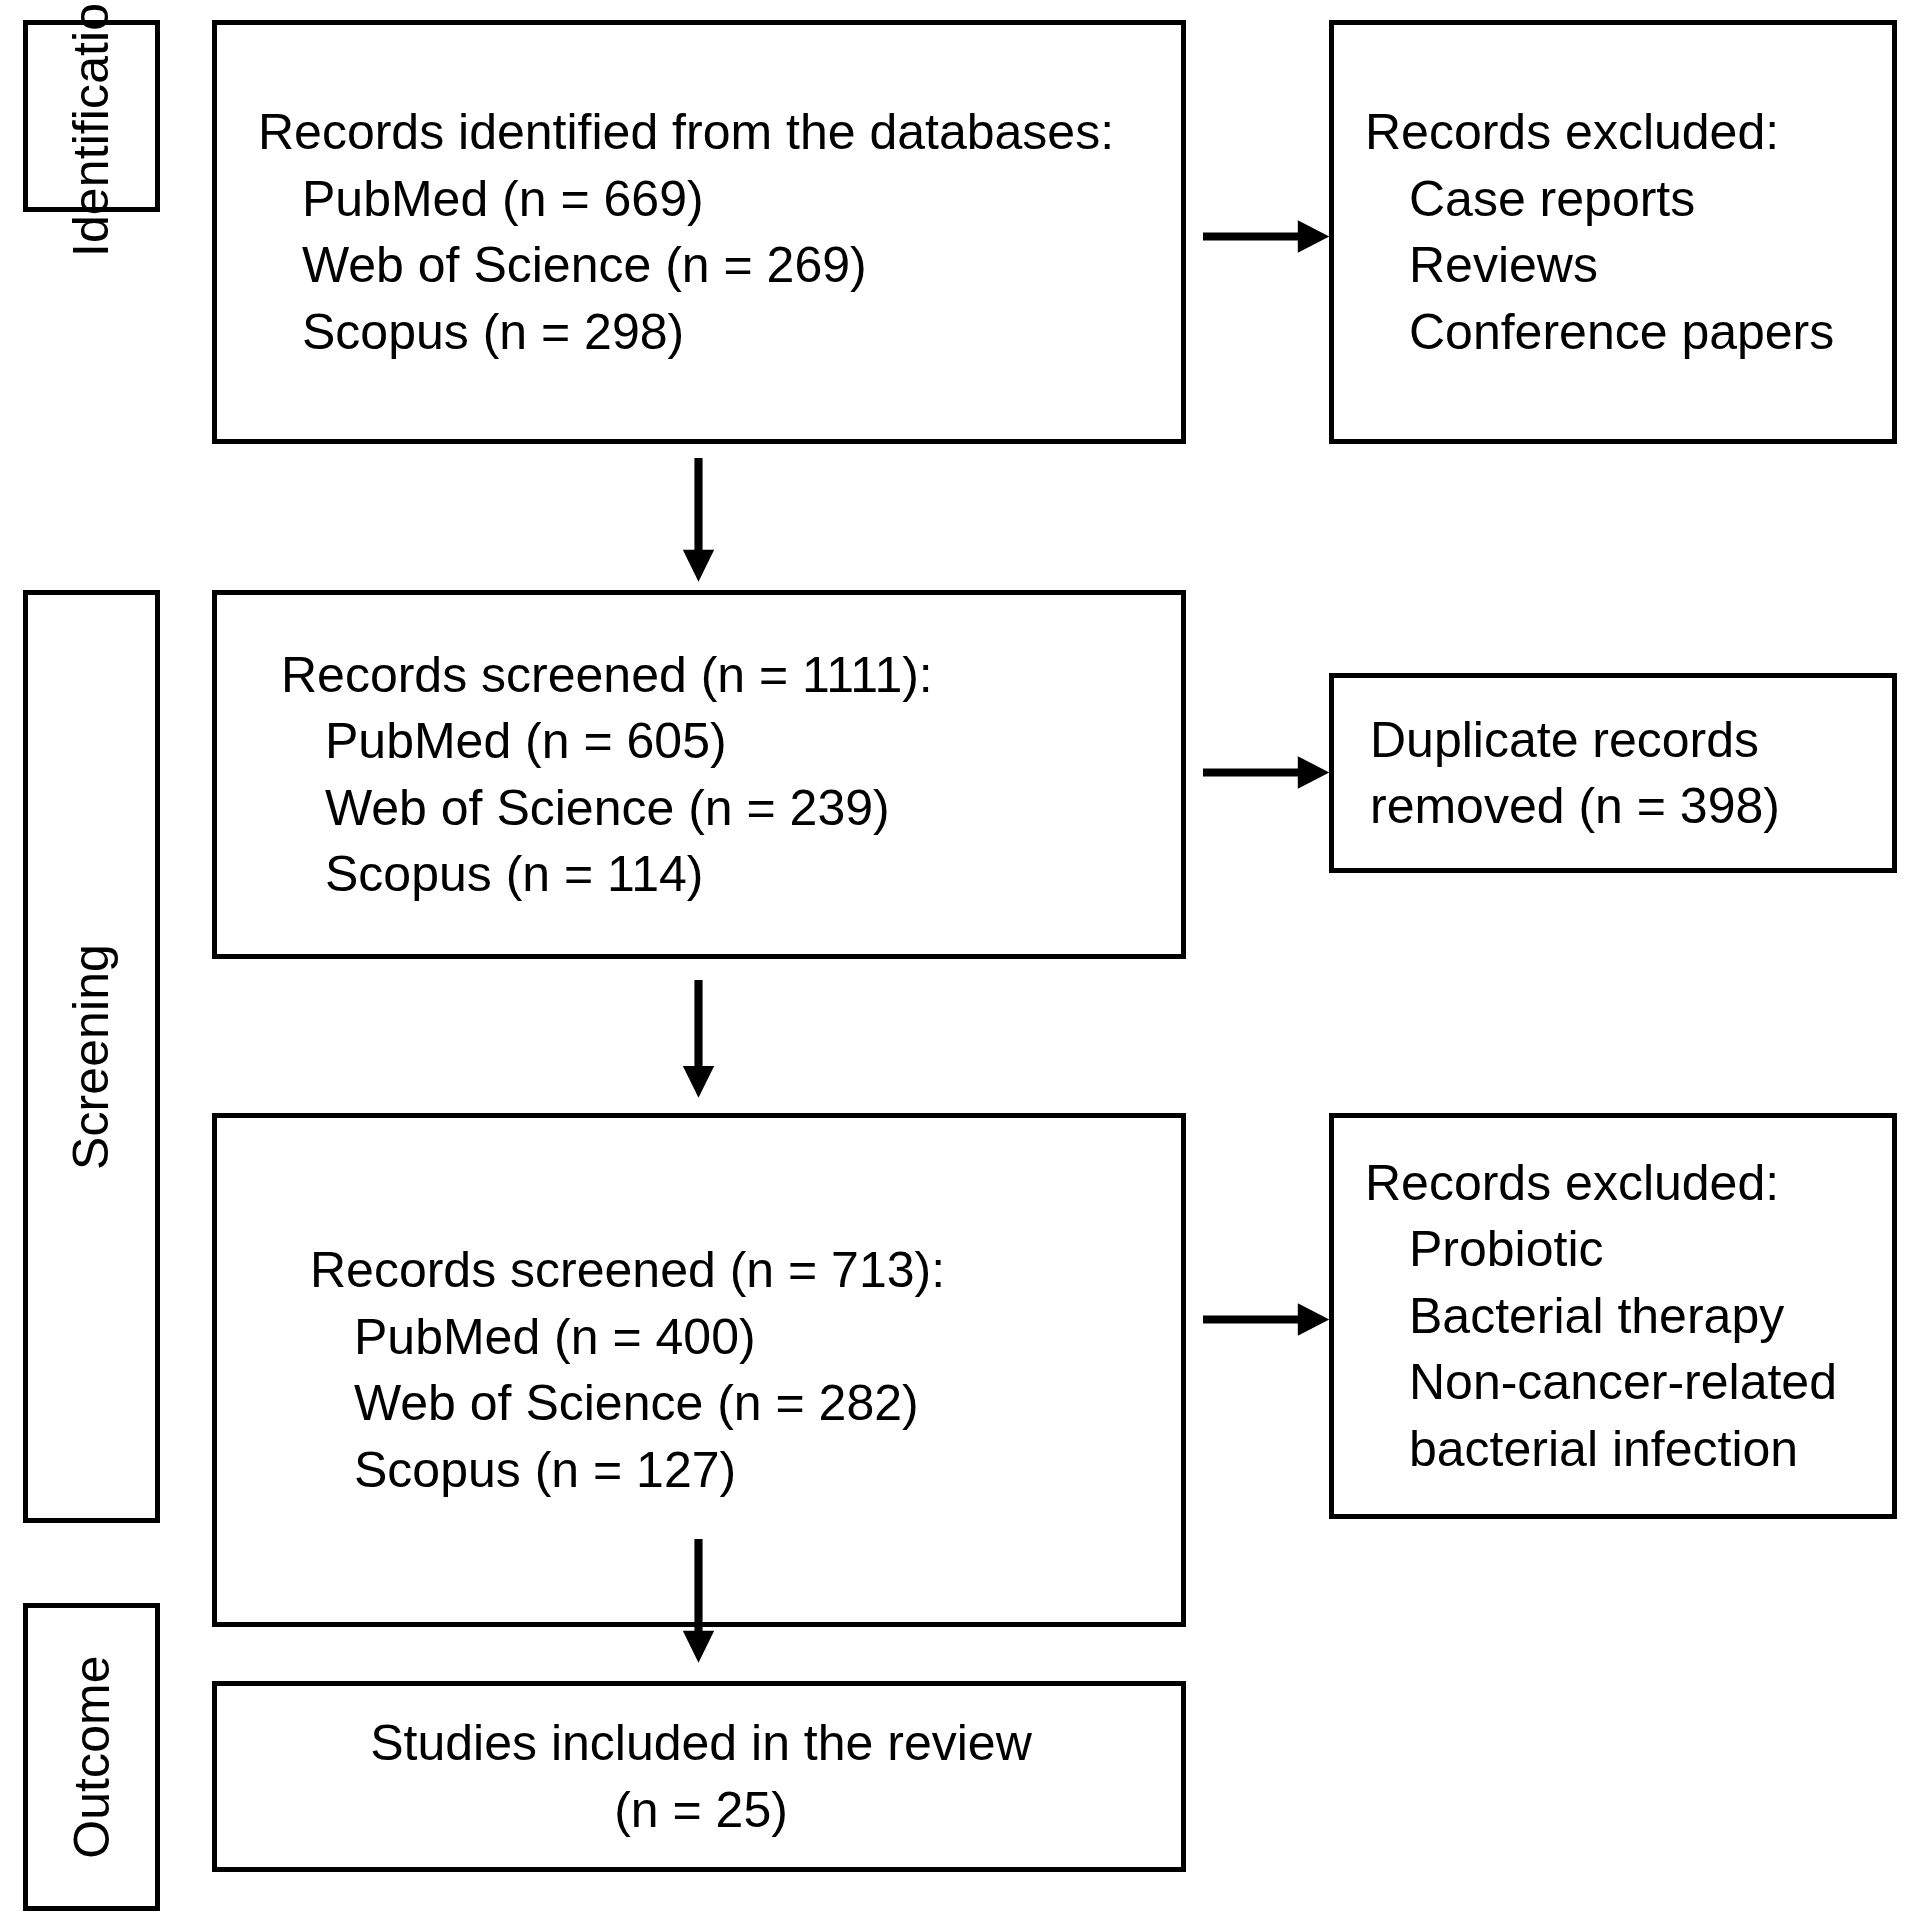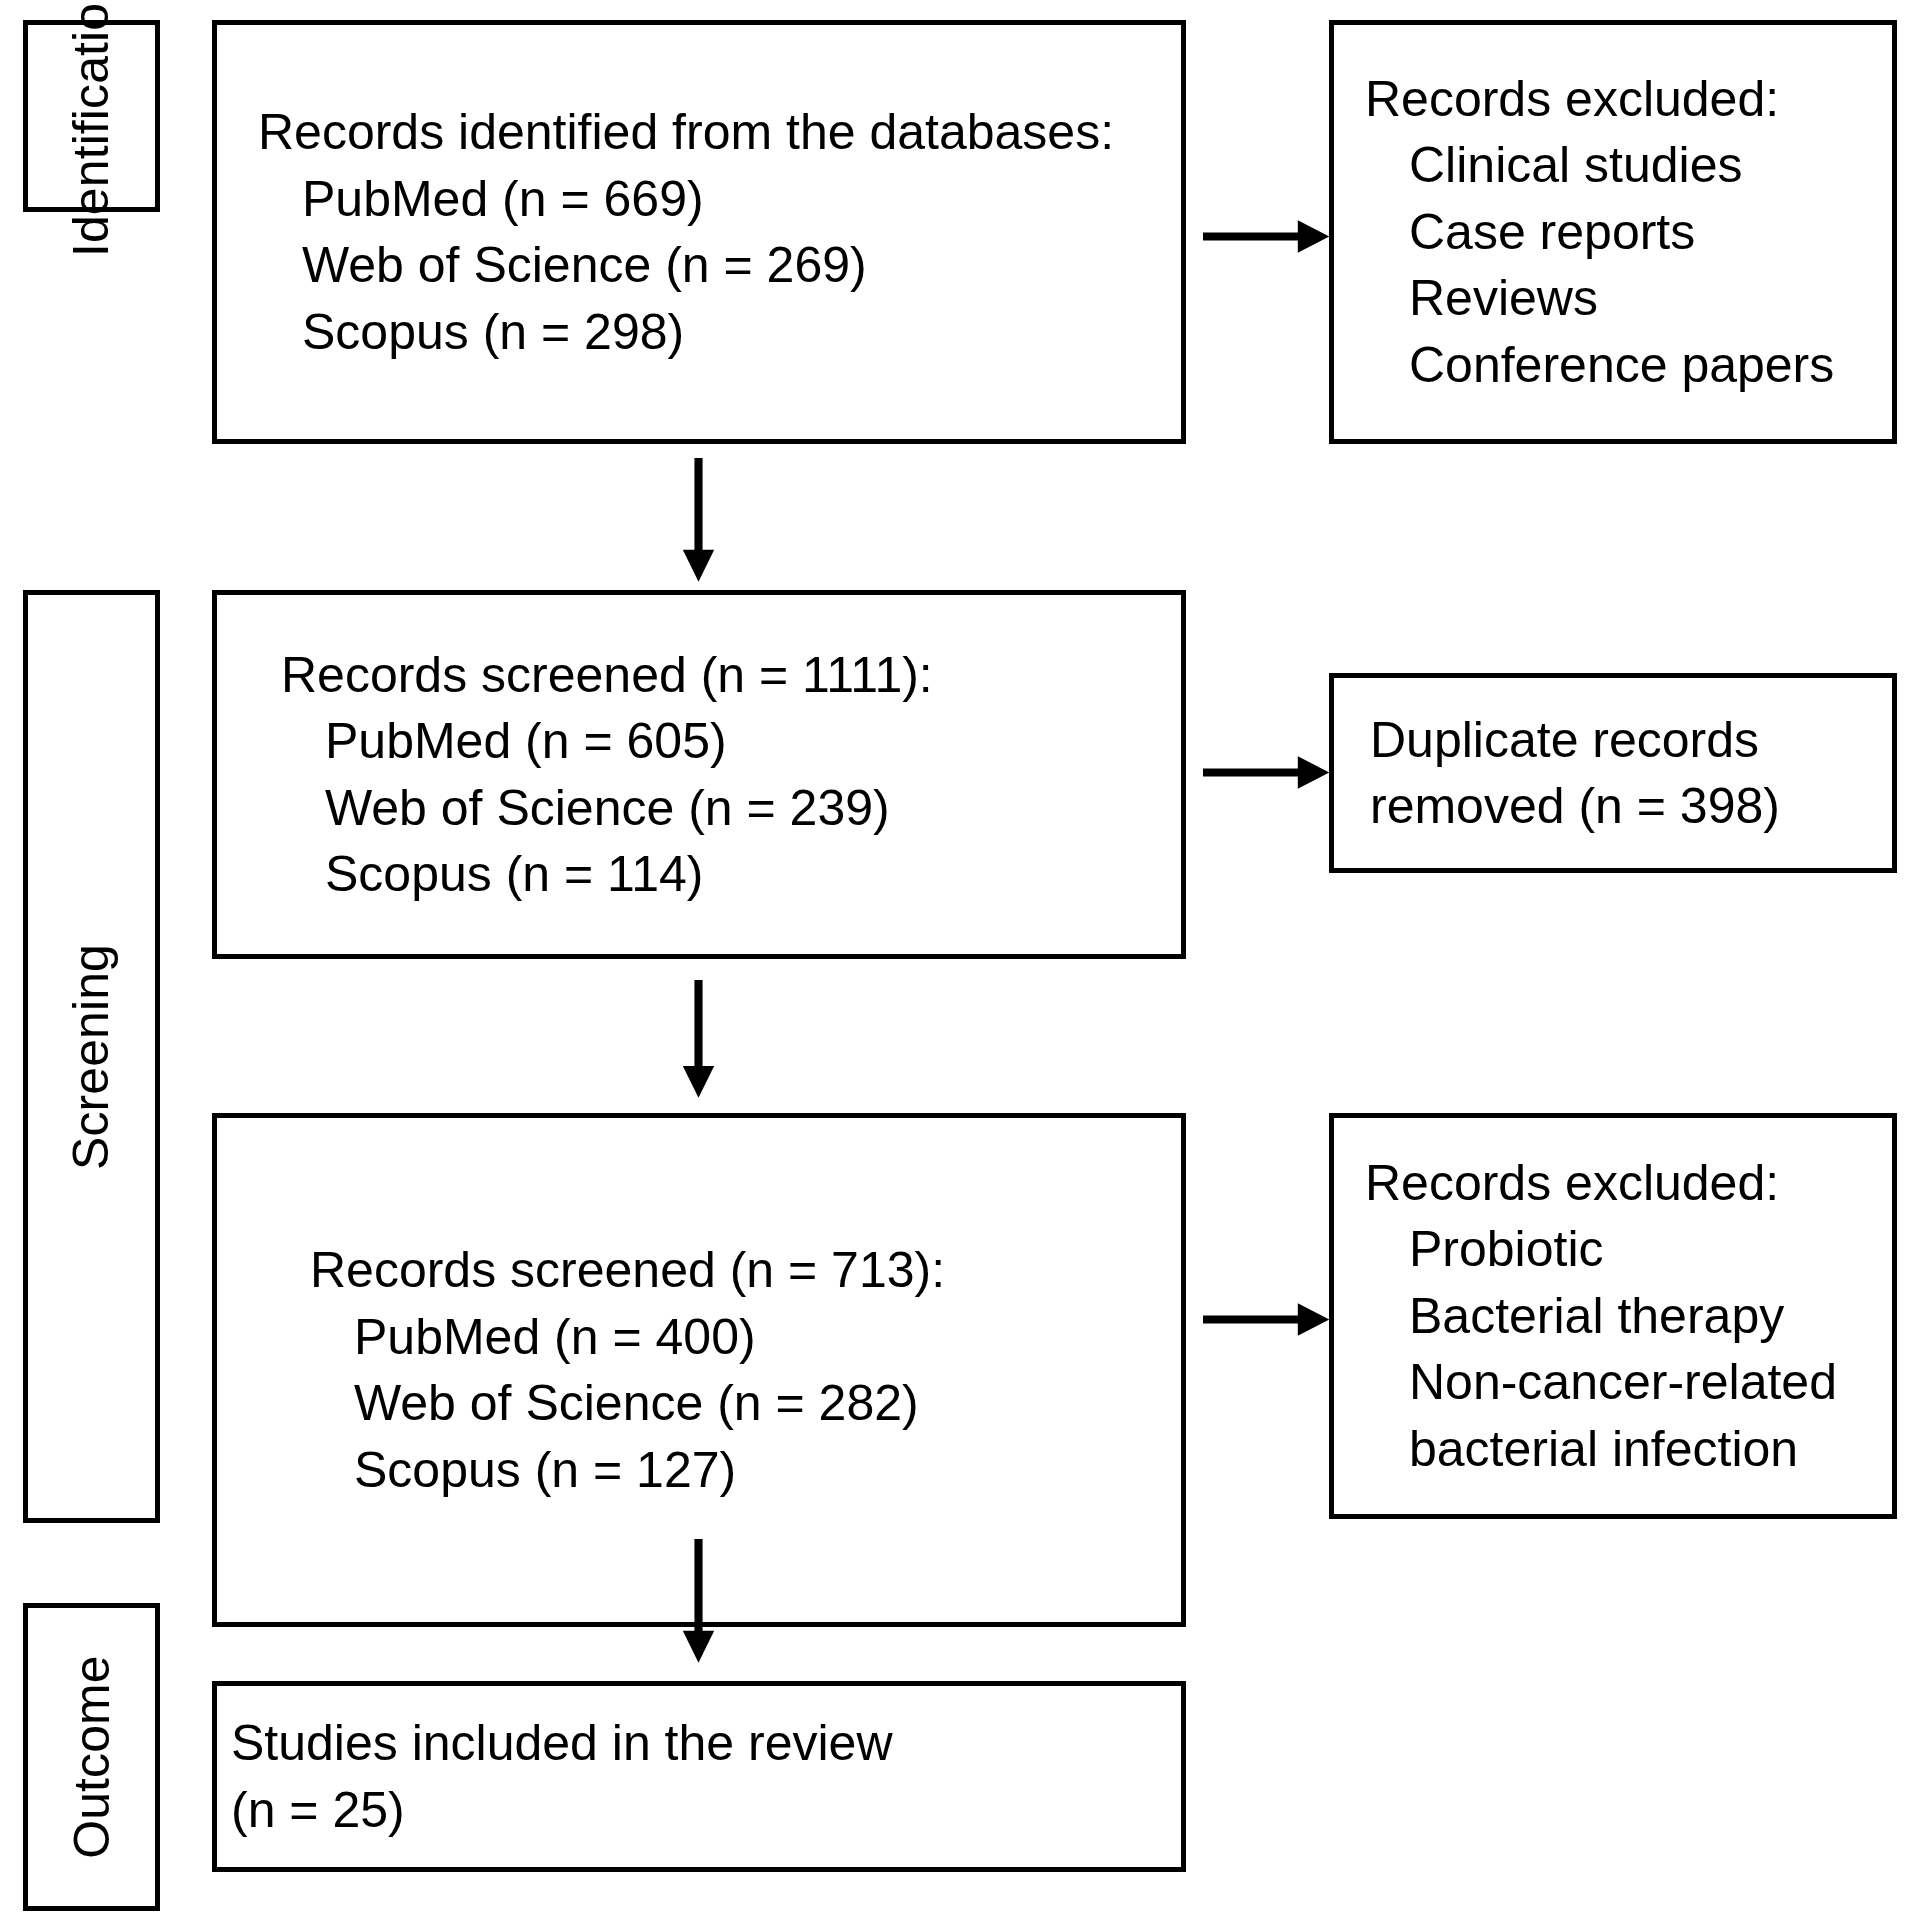--- a/index.html
+++ b/index.html
@@ -52,21 +52,22 @@
   }
   .line {
     font-size: 50px;
     line-height: 1.33;
     white-space: nowrap;
   }
   .line.indent {
     padding-left: 44px;
   }
   .line.center {
-    padding-left: 14px;
+    text-align: center;
+    padding-left: 4px;
   }
 
   
   .box-ident .content-inner   { padding-left: 35px; }
   .box-screen1 .content-inner { padding-left: 64px; }
   .box-screen2 .content-inner { padding-left: 93px; }
   .box-included .content-inner{ padding-left: 0; width: 100%; }
   .box-excl1 .content-inner   { padding-left: 31px; }
   .box-excl2 .content-inner   { padding-left: 31px; }
   .box-dup .content-inner     { padding-left: 36px; }
@@ -102,21 +103,20 @@
       <div class="line">Records identified from the databases:</div>
       <div class="line indent">PubMed (n = 669)</div>
       <div class="line indent">Web of Science (n = 269)</div>
       <div class="line indent">Scopus (n = 298)</div>
     </div>
   </div>
 
   <div class="box content-box box-excl1" style="left:1329px; top:20px; width:568px; height:424px;">
     <div class="content-inner">
       <div class="line">Records excluded:</div>
-      <div class="line indent">Clinical studies</div>
       <div class="line indent">Case reports</div>
       <div class="line indent">Reviews</div>
       <div class="line indent">Conference papers</div>
     </div>
   </div>
 
   <div class="box content-box box-screen1" style="left:212px; top:590px; width:974px; height:369px;">
     <div class="content-inner">
       <div class="line">Records screened (n = 1111):</div>
       <div class="line indent">PubMed (n = 605)</div>

